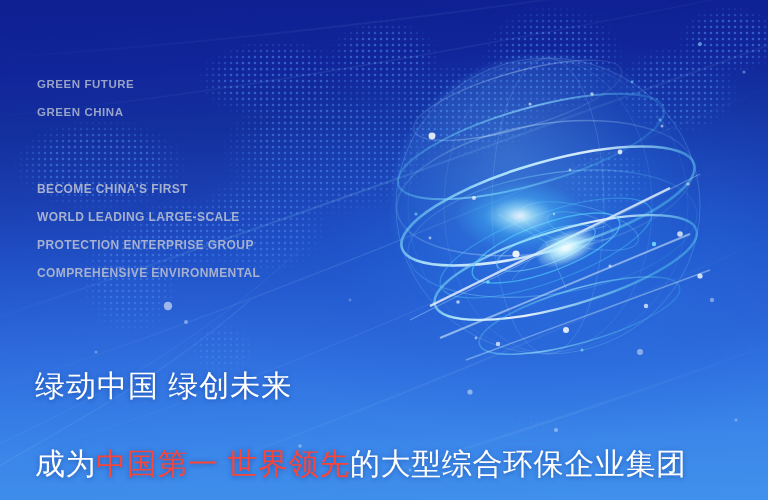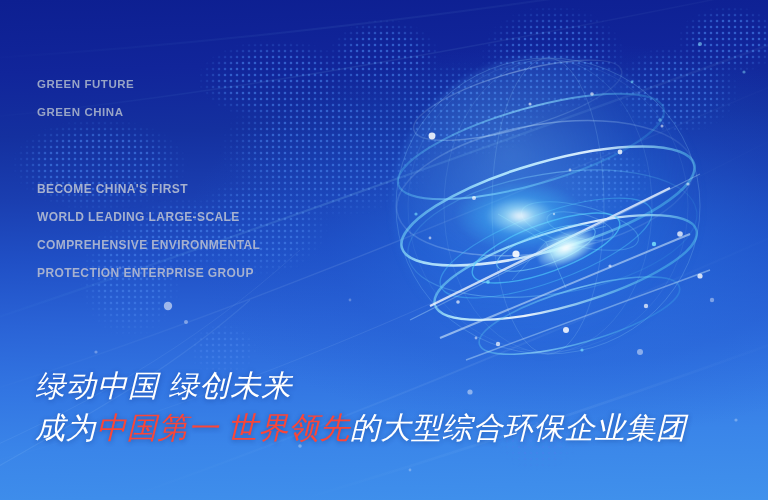--- a/index.html
+++ b/index.html
@@ -100,30 +100,31 @@
   .eyebrow-block { position:absolute; left:37px; top:70px; }
   .eyebrow-line {
     font-size:11.5px; font-weight:bold; letter-spacing:0.55px;
     color:#98a4c6; line-height:28px; white-space:nowrap;
   }
   .sub-block { position:absolute; left:37px; top:175px; }
   .sub-line {
     font-size:12px; font-weight:bold; letter-spacing:0.4px;
     color:#a6b1cf; line-height:28px; white-space:nowrap;
   }
-  .headline-block { position:absolute; left:35px; top:366px;font-style:italic; }
+  .headline-block { position:absolute; left:35px; top:366px; }
   .headline-1 {
     font-size:30px; color:#ffffff; line-height:40px;
     letter-spacing:1px; white-space:nowrap;
     text-shadow:0 1px 5px rgba(10,40,120,0.45);
   }
   .headline-2 {
     font-size:30px; color:#ffffff; line-height:44px;
     letter-spacing:0.6px; white-space:nowrap;
     text-shadow:0 1px 5px rgba(10,40,120,0.45);
+    margin-top:36px;
   }
   .hl-red { color:#fa4638; }
   .sp { display:inline-block; width:9px; }
 </style>
 </head>
 <body>
 
 <div id="banner">
 
   <div class="halftone"></div>
@@ -289,22 +290,22 @@
   </svg>
 
   <div class="eyebrow-block">
     <div class="eyebrow-line">GREEN FUTURE</div>
     <div class="eyebrow-line">GREEN CHINA</div>
   </div>
 
   <div class="sub-block">
     <div class="sub-line">BECOME CHINA'S FIRST</div>
     <div class="sub-line">WORLD LEADING LARGE-SCALE</div>
+    <div class="sub-line">PROTECTION ENTERPRISE GROUP</div>
     <div class="sub-line">COMPREHENSIVE ENVIRONMENTAL</div>
-    <div class="sub-line">PROTECTION ENTERPRISE GROUP</div>
   </div>
 
   <div class="headline-block">
     <div class="headline-1">绿动中国 绿创未来</div>
     <div class="headline-2">
       <span>成为</span><span class="hl-red">中国第一</span><span class="sp"></span><span class="hl-red">世界领先</span><span>的大型综合环保企业集团</span>
     </div>
   </div>
 
 </div>

